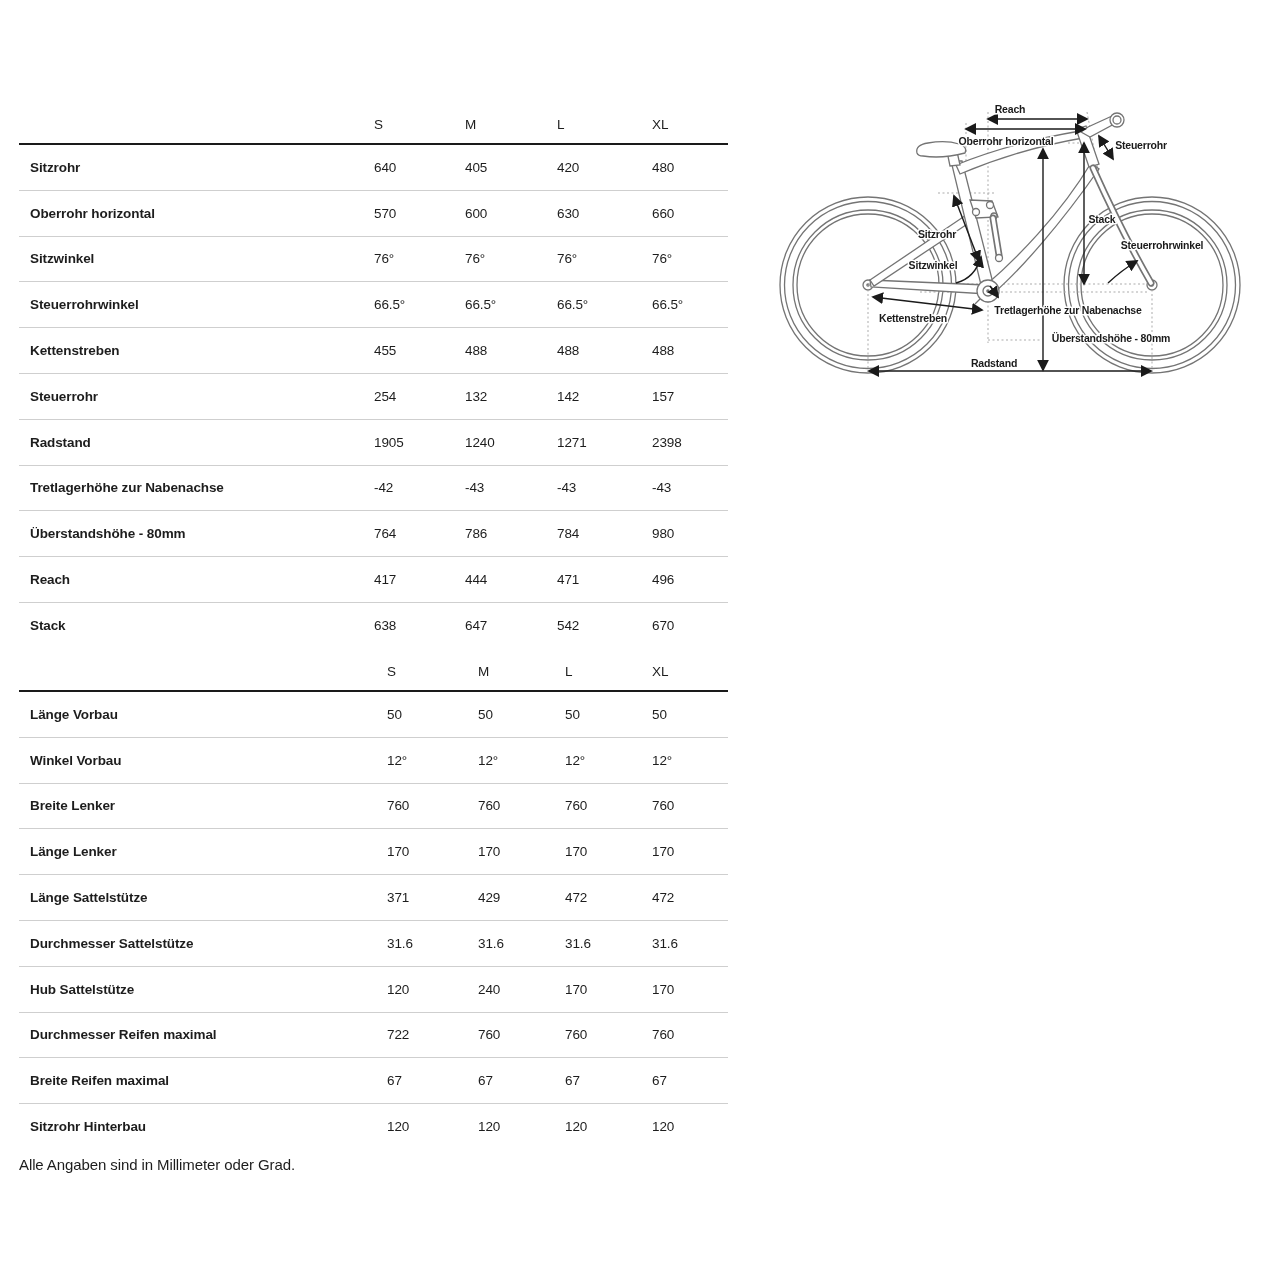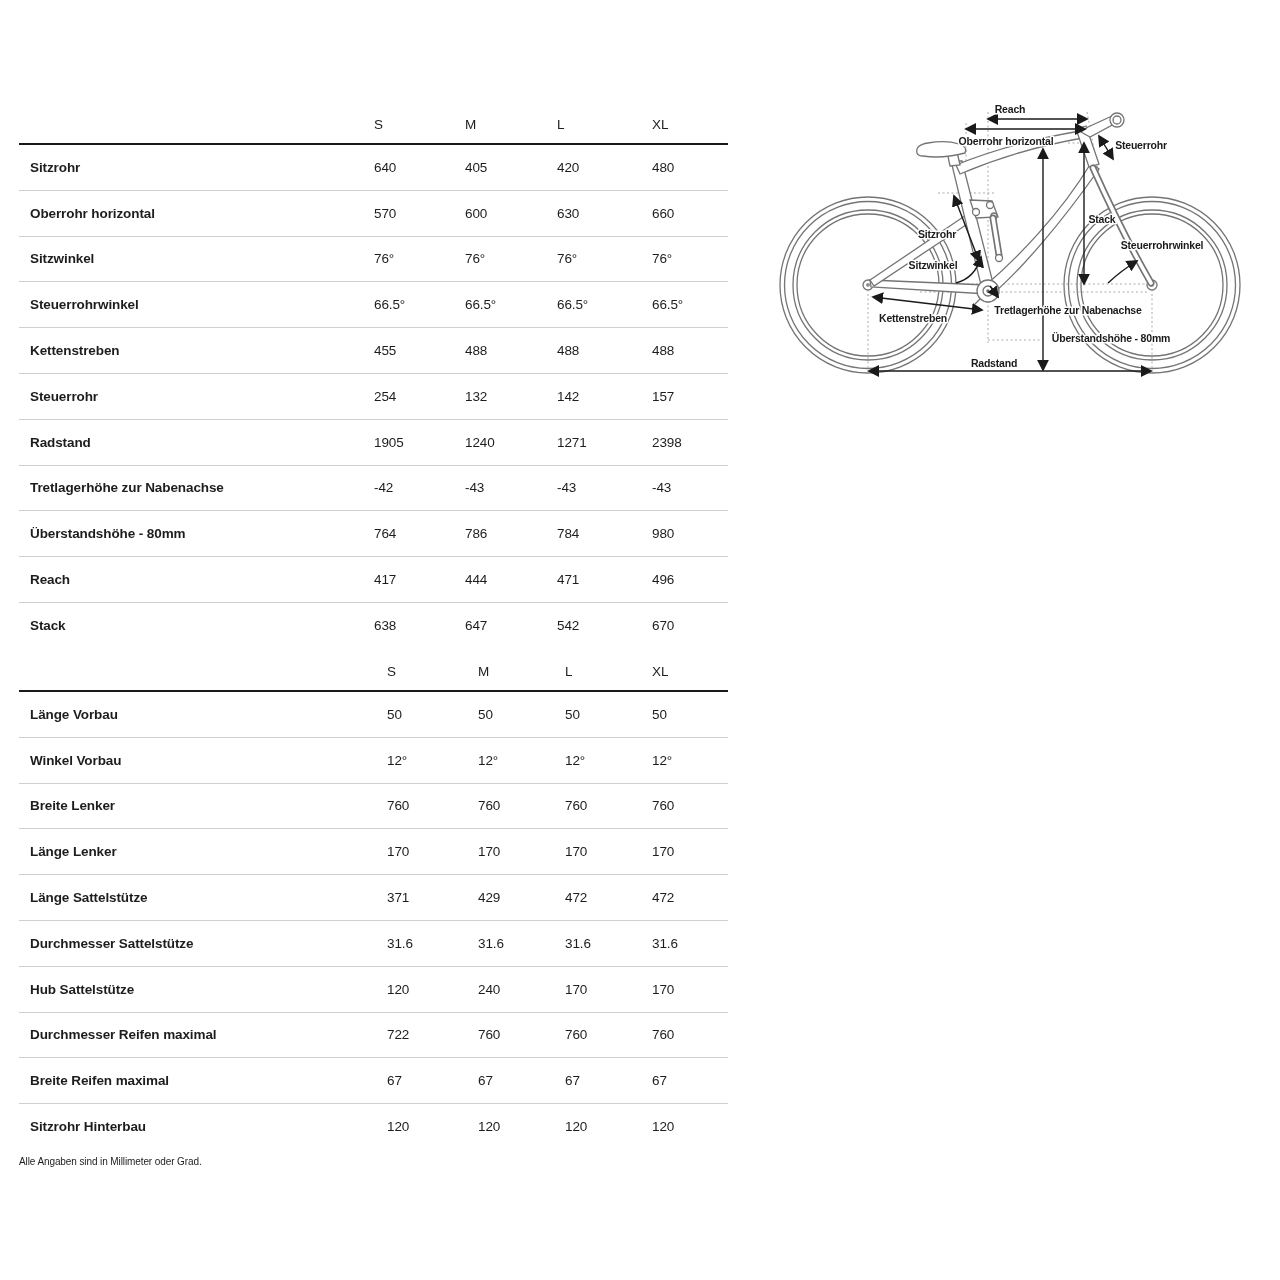--- a/index.html
+++ b/index.html
@@ -15,21 +15,21 @@
     display:grid; height:38px; align-items:center;
     border-bottom:2px solid #1a1a1a; font-size:13.5px; font-weight:400;
   }
   .thead::before { content:""; } 
   #table0 .thead, #table0 .trow { grid-template-columns:355px 91px 92px 95px 1fr; }
   #table1 .thead, #table1 .trow { grid-template-columns:368px 91px 87px 87px 1fr; }
   .trow { display:grid; height:44.8px; align-items:center; font-size:13.5px; }
   .trow + .trow { border-top:1px solid #cfcfcf; }
   .tlabel { font-weight:700; padding-left:11px; letter-spacing:-0.1px; white-space:nowrap; }
   .tcell, .hcell { font-weight:400; letter-spacing:-0.1px; }
-  .footnote { position:absolute; left:19px; top:1156px; font-size:10px; letter-spacing:-0.1px; }
+  .footnote { position:absolute; left:19px; top:1156px; font-size:15px; letter-spacing:-0.1px; }
 
   #diagram { position:absolute; left:770px; top:85px; width:510px; height:300px; }
   .bike { stroke:#747474; stroke-width:1.3; fill:none; }
   .tube { stroke:#747474; stroke-width:1.3; fill:#ffffff; }
   .thick { stroke:#747474; stroke-width:7; fill:none; stroke-linecap:round; }
   .thickcore { stroke:#ffffff; stroke-width:3.6; fill:none; stroke-linecap:round; }
   .dotted { stroke:#ababab; stroke-width:1; fill:none; stroke-dasharray:2 2.5; }
   .dim { stroke:#1a1a1a; stroke-width:1.4; fill:none; }
   .dlabel {
     font-family:"Liberation Sans", sans-serif; font-size:10.5px; font-weight:700;

